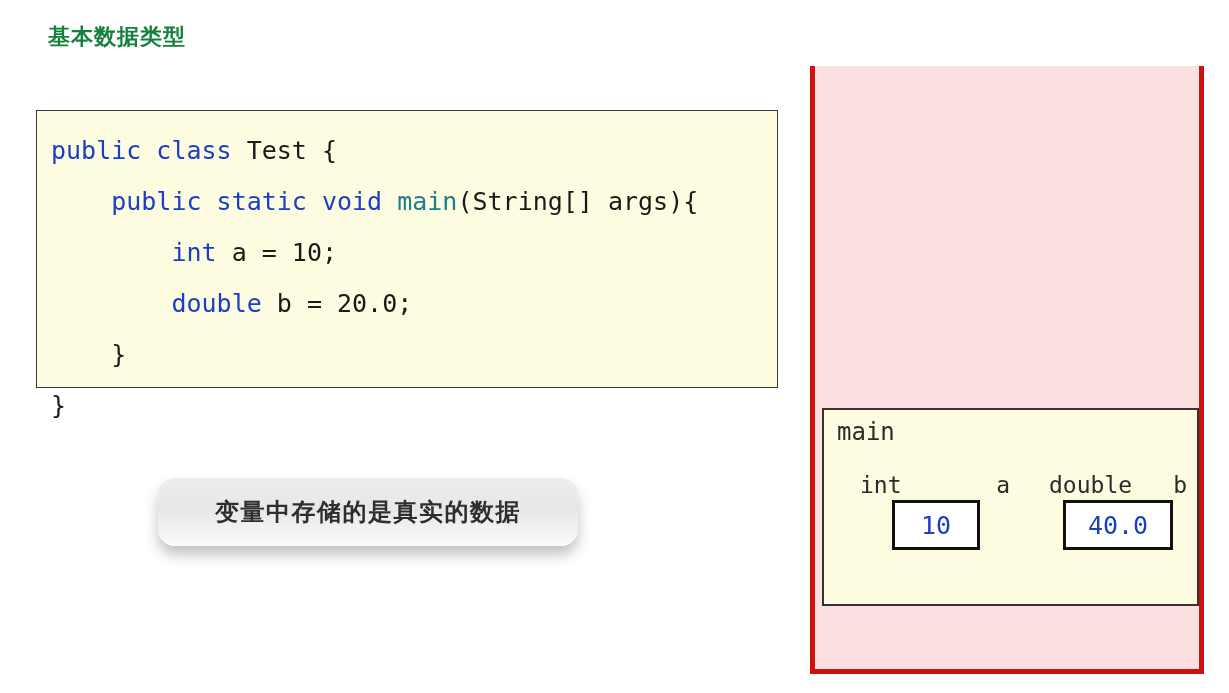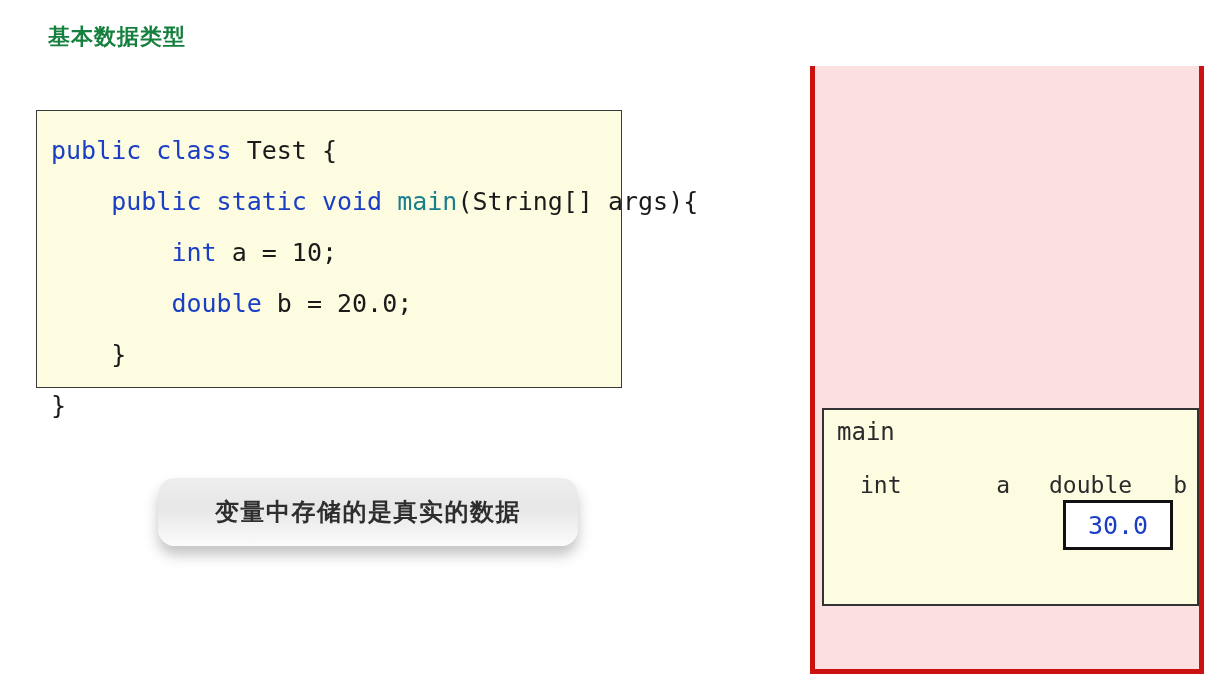--- a/index.html
+++ b/index.html
@@ -26,21 +26,21 @@
     color: #15803d;
     letter-spacing: 1px;
     white-space: nowrap;
   }
 
   
   #code-block {
     position: absolute;
     left: 36px;
     top: 110px;
-    width: 586px;
+    width: 742px;
     height: 278px;
     background: #fdfbe0;
     border: 1px solid #3a3a3a;
     box-sizing: border-box;
     padding: 14px 0 0 14px;
     font-family: "DejaVu Sans Mono", monospace;
     font-size: 25px;
     line-height: 51px;
     color: #1a1a1a;
     white-space: pre;
@@ -174,24 +174,25 @@
 <div id="stack-panel">
 
   <div id="main-frame">
     <div id="main-frame-label">main</div>
 
     <div class="var-group slot-a">
       <div class="var-header">
         <span>int</span>
         <span>a</span>
       </div>
+      <div class="var-box">10</div>
     </div>
 
     <div class="var-group slot-b">
       <div class="var-header">
         <span>double</span>
         <span>b</span>
       </div>
-      <div class="var-box">30.0</div>
+      <div class="var-box">40.0</div>
     </div>
   </div>
 
 </div>
 
 </body></html>

